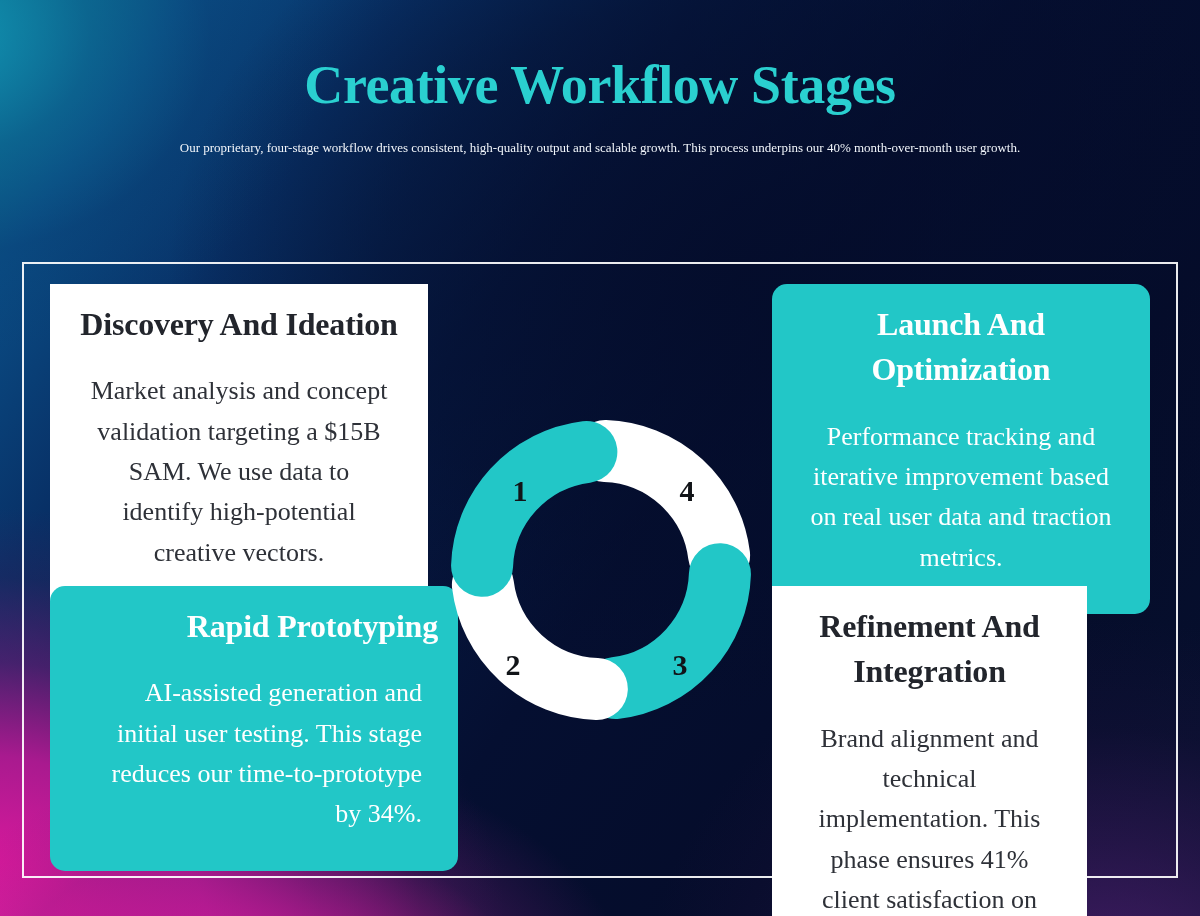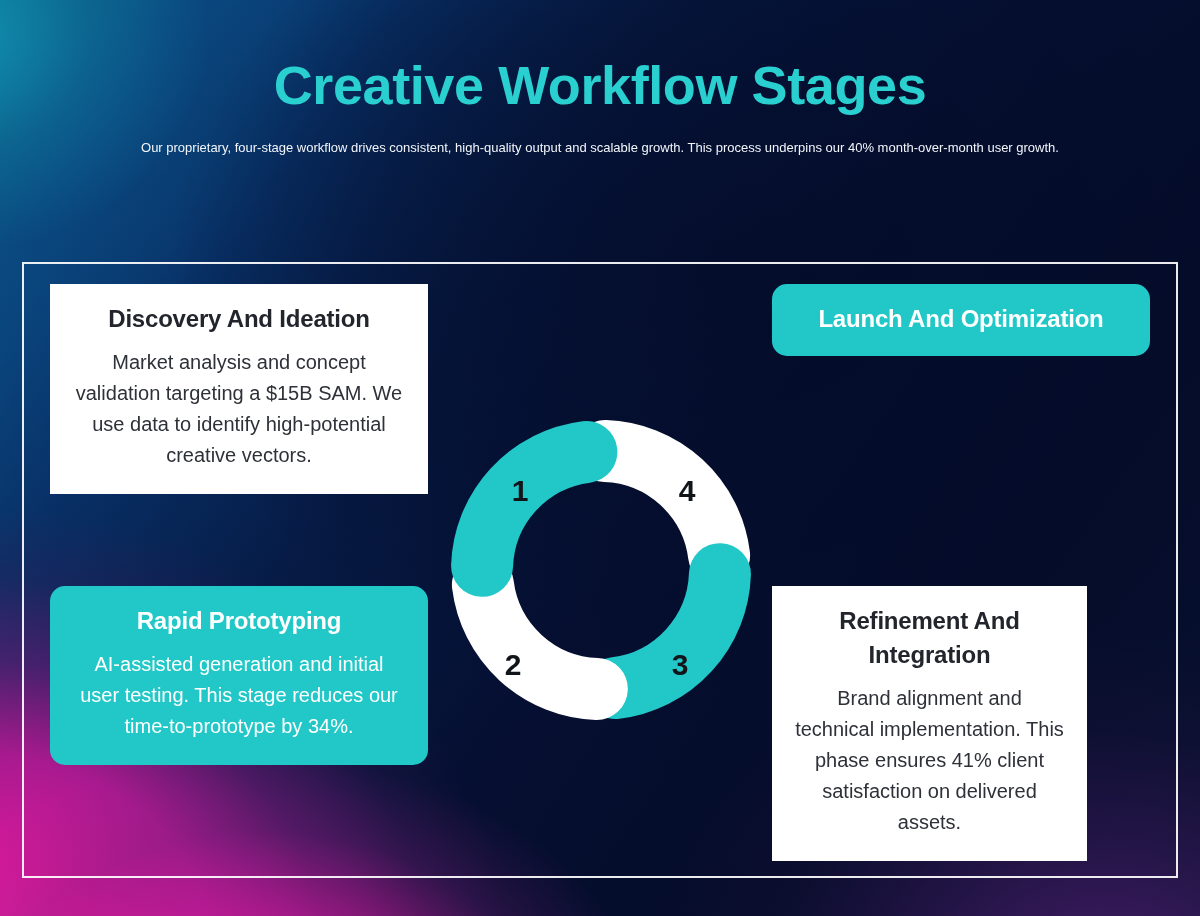--- a/index.html
+++ b/index.html
@@ -13,20 +13,21 @@
     font-family: "Liberation Sans", sans-serif;
     background: #050d2e;
   }
 
   #slide {
     position: relative;
     width: 1200px;
     height: 916px;
     overflow: hidden;
     background: #be185d;
+    font-family: Liberation Serif, serif;
   }
 
   
   .bg-layer {
     position: absolute;
     inset: 0;
     pointer-events: none;
   }
   .bg-base {
     background: linear-gradient(125deg,
@@ -121,36 +122,36 @@
 
   .card-teal {
     background: #22c7c7;
     border-radius: 15px;
   }
   .card-teal .card-title { color: #ffffff; }
   .card-teal .card-desc  { color: #ffffff; }
 
   .card-title {
     margin: 0;
-    font-size: 24px;
+    font-size: 32px;
     font-weight: 800;
     line-height: 1.42;
     letter-spacing: -0.2px;
   }
   .card-desc {
-    margin: 3px;
+    margin: 16px;
     padding-top: 8px;
-    font-size: 20px;
+    font-size: 26px;
     line-height: 1.55;
     font-weight: 400;
   }
 
   #card-discovery   { left: 26px;  top: 20px;  width: 378px; }
   #card-launch      { left: 748px; top: 20px;  width: 378px; }
-  #card-prototyping { left: 26px;  top: 322px; width: 378px; }
+  #card-prototyping { left: 26px;  top: 322px; width: 408px; text-align: right; }
   #card-refinement  { left: 748px; top: 322px; width: 315px; }
 
   
   .donut-wrap {
     position: absolute;
     left: 451px;
     top: 420px;
     width: 300px;
     height: 300px;
   }
@@ -189,20 +190,21 @@
 
   <div class="frame">
 
     <div class="card card-light" id="card-discovery">
       <h2 class="card-title">Discovery And Ideation</h2>
       <p class="card-desc">Market analysis and concept validation targeting a $15B SAM. We use data to identify high-potential creative vectors.</p>
     </div>
 
     <div class="card card-teal" id="card-launch">
       <h2 class="card-title">Launch And Optimization</h2>
+      <p class="card-desc">Performance tracking and iterative improvement based on real user data and traction metrics.</p>
     </div>
 
     <div class="card card-teal" id="card-prototyping">
       <h2 class="card-title">Rapid Prototyping</h2>
       <p class="card-desc">AI-assisted generation and initial user testing. This stage reduces our time-to-prototype by 34%.</p>
     </div>
 
     <div class="card card-light" id="card-refinement">
       <h2 class="card-title">Refinement And Integration</h2>
       <p class="card-desc">Brand alignment and technical implementation. This phase ensures 41% client satisfaction on delivered assets.</p>

